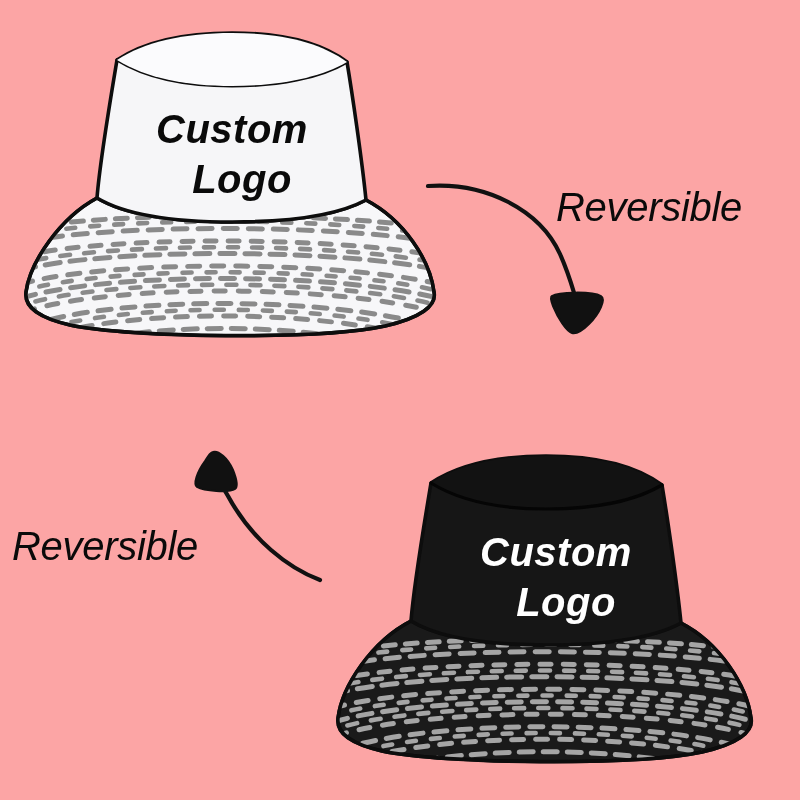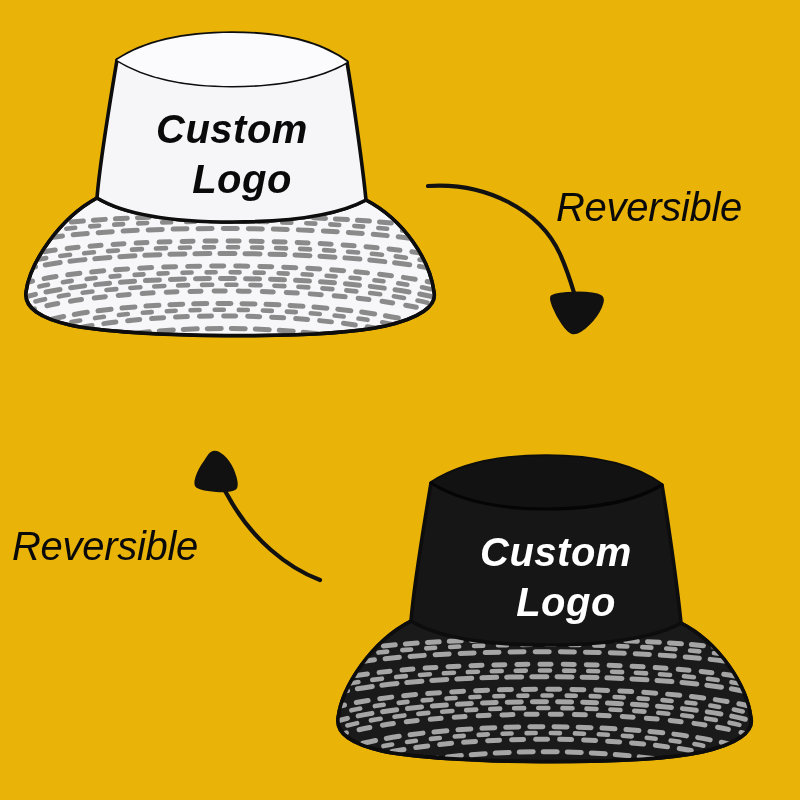--- a/index.html
+++ b/index.html
@@ -11,21 +11,21 @@
   body {
     width: 800px;
     height: 800px;
     overflow: hidden;
     font-family: "Liberation Sans", sans-serif;
   }
   #stage {
     position: relative;
     width: 800px;
     height: 800px;
-    background: #eab308;
+    background: #fca5a5;
   }
   #stage svg {
     position: absolute;
     top: 0;
     left: 0;
     display: block;
   }
   .hat-label {
     font-family: "Liberation Sans", sans-serif;
     font-weight: bold;

